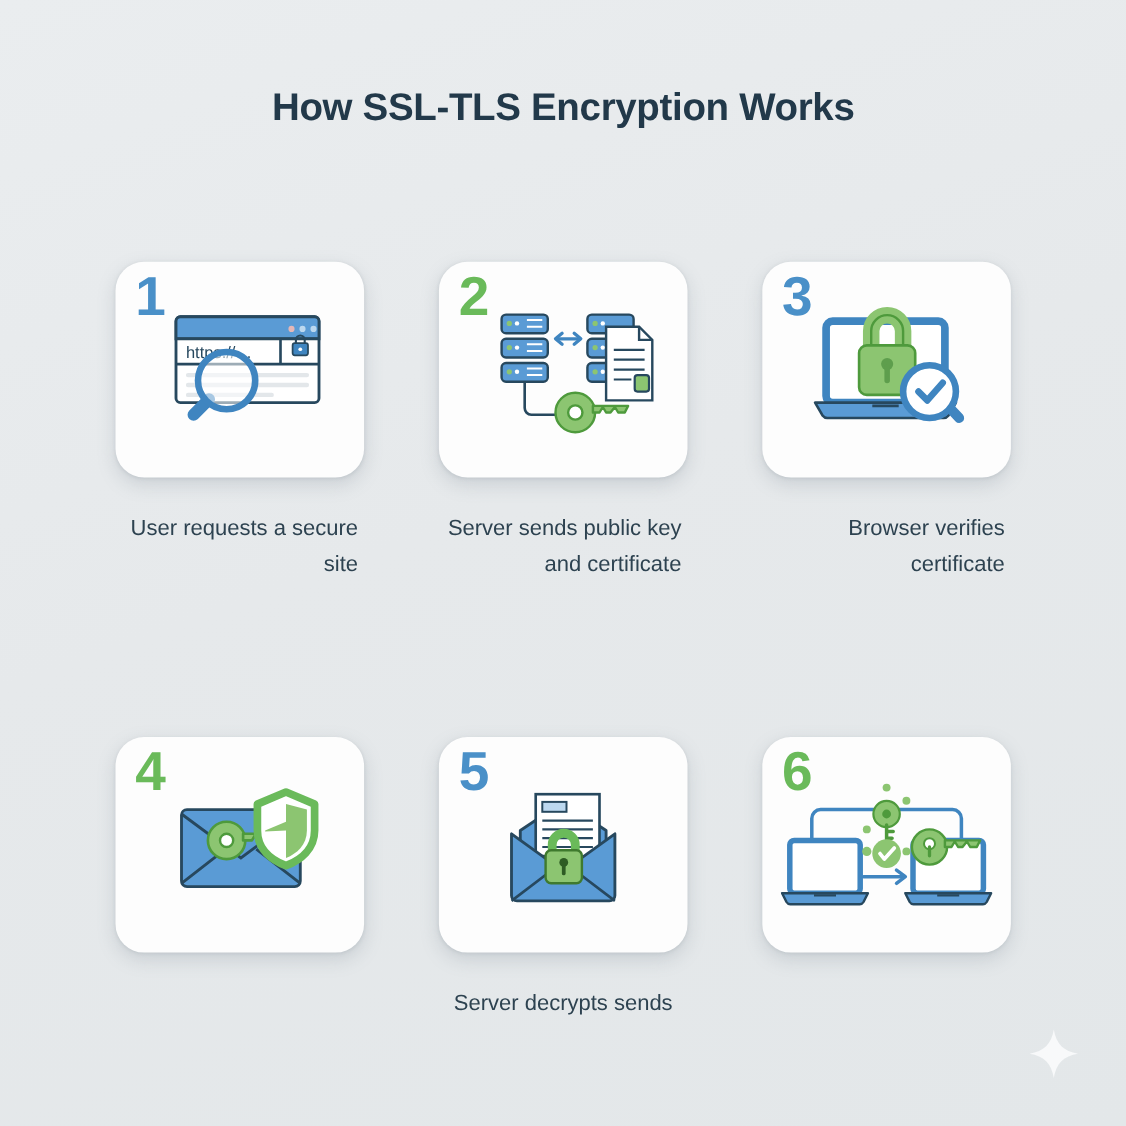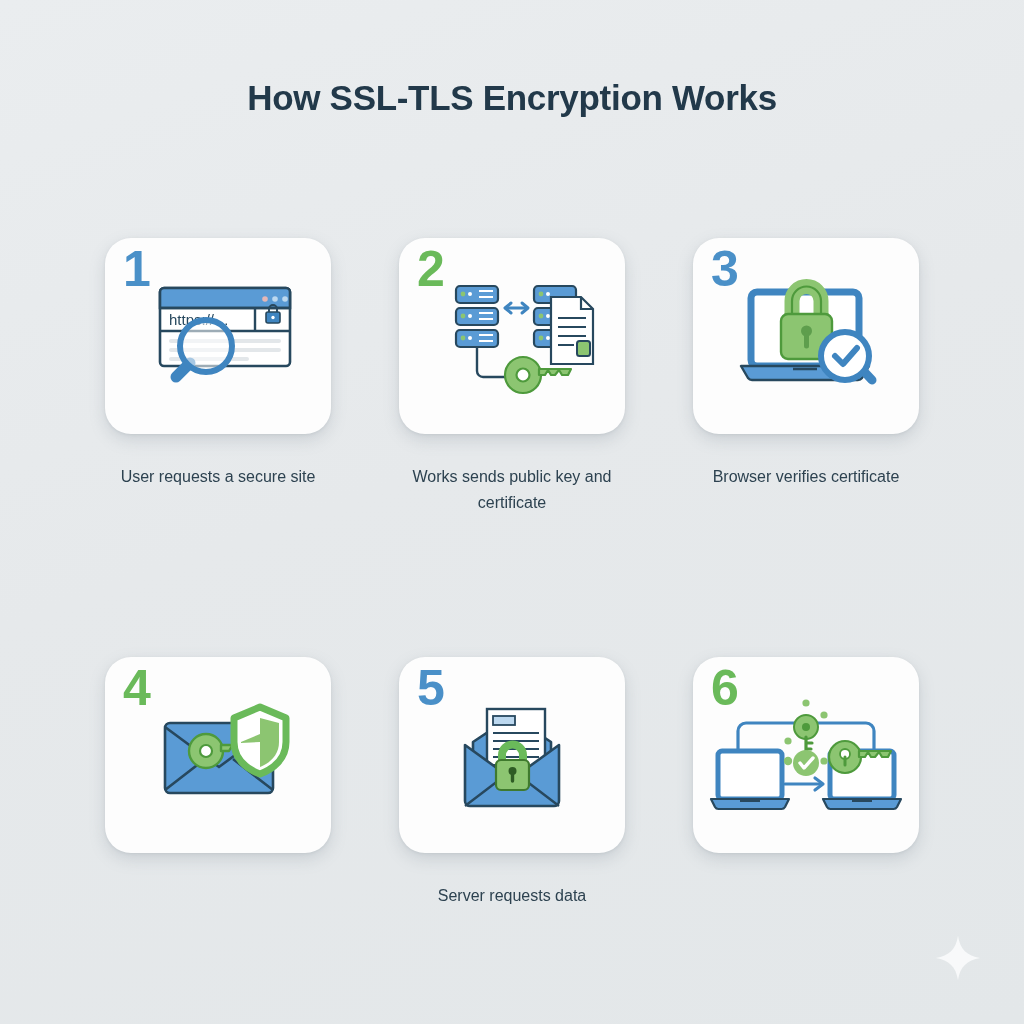--- a/index.html
+++ b/index.html
@@ -68,22 +68,22 @@
   }
   .num.blue  { color: #4a90c8; }
   .num.green { color: #6aba5a; }
   .art {
     position: absolute;
     left: 0; top: 0;
     width: 226px; height: 196px;
   }
   .caption {
     margin-top: 30px;
-    text-align: center;
-    font-size: 16px;
+    text-align: right;
+    font-size: 20px;
     line-height: 1.65;
     color: #2d4250;
     max-width: 215px;
   }
   .sparkle {
     position: absolute;
     right: 42px;
     bottom: 42px;
     width: 48px;
     height: 48px;
@@ -198,21 +198,21 @@
               <path d="M78 109v24a6 6 0 006 6h28" fill="none" stroke="#27485e" stroke-width="2.4"></path>
 
               <g>
                 <circle cx="124" cy="137" r="18" fill="#8cc571" stroke="#4e9a3c" stroke-width="2.2"></circle>
                 <circle cx="124" cy="137" r="6.5" fill="#ffffff" stroke="#4e9a3c" stroke-width="2.2"></circle>
                 <path d="M140 131h32l-3 6h-6l-3-5-4 5h-4l-3-5-3 5h-6z" fill="#8cc571" stroke="#4e9a3c" stroke-width="2.2" stroke-linejoin="round"></path>
               </g>
             </g>
           </svg>
         </div>
-        <div class="caption">Works sends public key and certificate</div>
+        <div class="caption">Server sends public key and certificate</div>
       </div>
 
       <div class="cell">
         <div class="card">
           <div class="num blue">3</div>
           <svg class="art" viewBox="0 0 226 196">
             <g>
               <rect x="58" y="54" width="108" height="74" rx="6" fill="#ffffff" stroke="#3f85c0" stroke-width="7"></rect>
               <path d="M48 128h128l-7 12a5 5 0 01-4 2H59a5 5 0 01-4-2z" fill="#5a9bd5" stroke="#27485e" stroke-width="2.4" stroke-linejoin="round"></path>
               <line x1="100" y1="131" x2="124" y2="131" stroke="#27485e" stroke-width="2.4"></line>
@@ -277,21 +277,21 @@
               <path d="M66 88v56a5 5 0 005 5h84a5 5 0 005-5V88l-47 34z" fill="#5a9bd5" stroke="#27485e" stroke-width="2.6" stroke-linejoin="round"></path>
               <path d="M66 149l42-32M160 149l-42-32" fill="none" stroke="#27485e" stroke-width="2.4"></path>
 
               <path d="M103 104v-6a10.5 10.5 0 0121 0v6" fill="none" stroke="#6aba5a" stroke-width="8" stroke-linecap="round"></path>
               <rect x="97" y="103" width="33" height="30" rx="5" fill="#8cc571" stroke="#3f7a2e" stroke-width="2.2"></rect>
               <circle cx="113.5" cy="114" r="4" fill="#2e5c24"></circle>
               <path d="M113.5 116v8" stroke="#2e5c24" stroke-width="3.4" stroke-linecap="round"></path>
             </g>
           </svg>
         </div>
-        <div class="caption">Server requests data</div>
+        <div class="caption">Server decrypts sends</div>
       </div>
 
       <div class="cell">
         <div class="card">
           <div class="num green">6</div>
           <svg class="art" viewBox="0 0 226 196">
             <g>
 
               <rect x="25" y="94" width="64" height="48" rx="4" fill="#ffffff" stroke="#3f85c0" stroke-width="5"></rect>
               <path d="M18 142h78l-4 8a4 4 0 01-3.4 2H25.4a4 4 0 01-3.4-2z" fill="#5a9bd5" stroke="#27485e" stroke-width="2.2" stroke-linejoin="round"></path>

